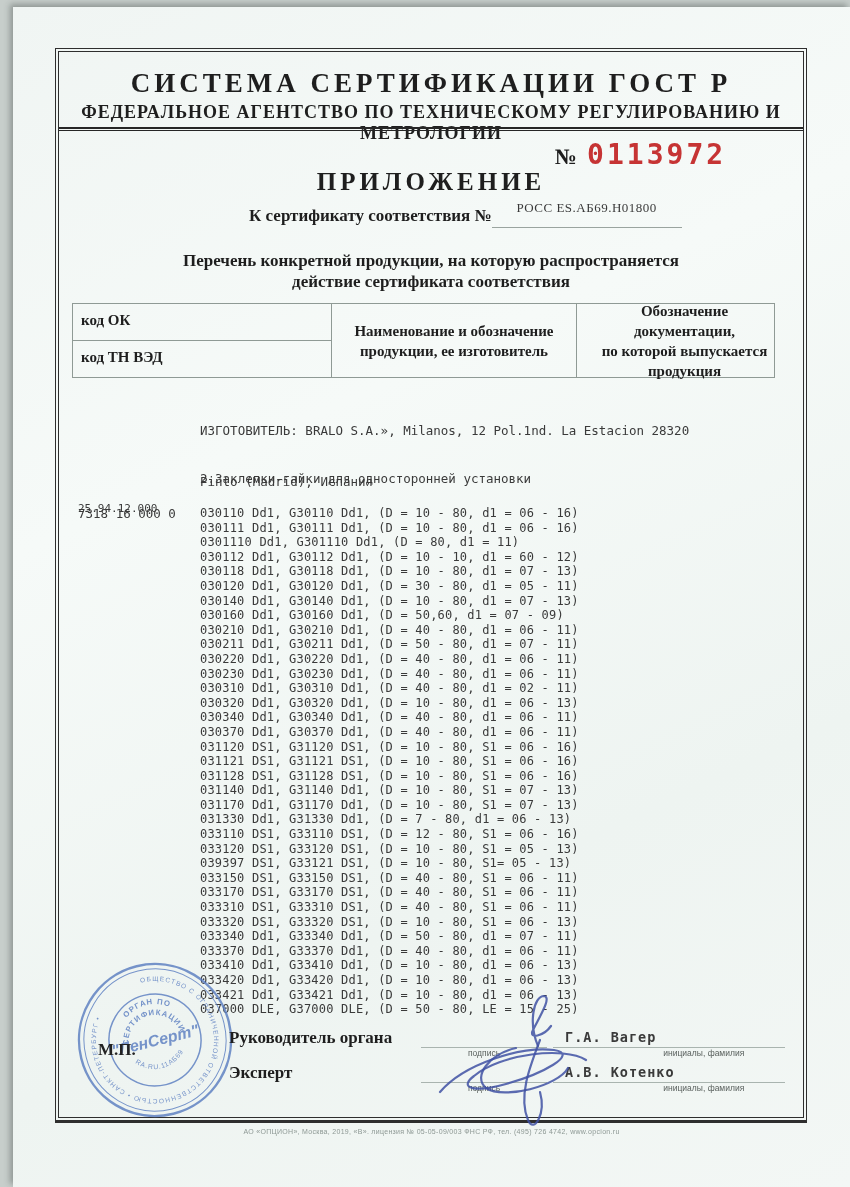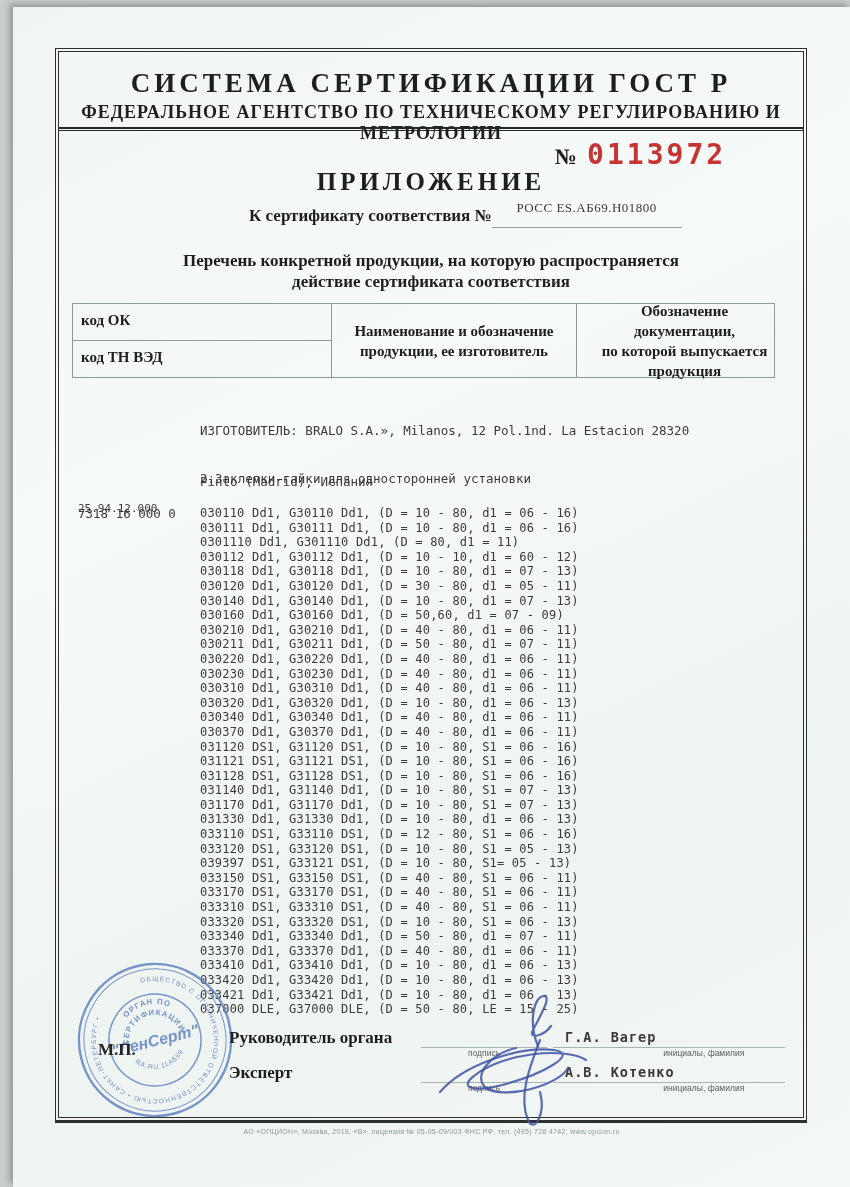--- a/index.html
+++ b/index.html
@@ -136,30 +136,30 @@
           <div class="mono line-item">0301110 Dd1, G301110 Dd1, (D = 80, d1 = 11)</div>
           <div class="mono line-item">030112 Dd1, G30112 Dd1, (D = 10 - 10, d1 = 60 - 12)</div>
           <div class="mono line-item">030118 Dd1, G30118 Dd1, (D = 10 - 80, d1 = 07 - 13)</div>
           <div class="mono line-item">030120 Dd1, G30120 Dd1, (D = 30 - 80, d1 = 05 - 11)</div>
           <div class="mono line-item">030140 Dd1, G30140 Dd1, (D = 10 - 80, d1 = 07 - 13)</div>
           <div class="mono line-item">030160 Dd1, G30160 Dd1, (D = 50,60, d1 = 07 - 09)</div>
           <div class="mono line-item">030210 Dd1, G30210 Dd1, (D = 40 - 80, d1 = 06 - 11)</div>
           <div class="mono line-item">030211 Dd1, G30211 Dd1, (D = 50 - 80, d1 = 07 - 11)</div>
           <div class="mono line-item">030220 Dd1, G30220 Dd1, (D = 40 - 80, d1 = 06 - 11)</div>
           <div class="mono line-item">030230 Dd1, G30230 Dd1, (D = 40 - 80, d1 = 06 - 11)</div>
-          <div class="mono line-item">030310 Dd1, G30310 Dd1, (D = 40 - 80, d1 = 06 - 11)</div>
+          <div class="mono line-item">030310 Dd1, G30310 Dd1, (D = 40 - 80, d1 = 02 - 11)</div>
           <div class="mono line-item">030320 Dd1, G30320 Dd1, (D = 10 - 80, d1 = 06 - 13)</div>
           <div class="mono line-item">030340 Dd1, G30340 Dd1, (D = 40 - 80, d1 = 06 - 11)</div>
           <div class="mono line-item">030370 Dd1, G30370 Dd1, (D = 40 - 80, d1 = 06 - 11)</div>
           <div class="mono line-item">031120 DS1, G31120 DS1, (D = 10 - 80, S1 = 06 - 16)</div>
           <div class="mono line-item">031121 DS1, G31121 DS1, (D = 10 - 80, S1 = 06 - 16)</div>
           <div class="mono line-item">031128 DS1, G31128 DS1, (D = 10 - 80, S1 = 06 - 16)</div>
           <div class="mono line-item">031140 Dd1, G31140 Dd1, (D = 10 - 80, S1 = 07 - 13)</div>
           <div class="mono line-item">031170 Dd1, G31170 Dd1, (D = 10 - 80, S1 = 07 - 13)</div>
-          <div class="mono line-item">031330 Dd1, G31330 Dd1, (D = 10 - 80, d1 = 06 - 13)</div>
+          <div class="mono line-item">031330 Dd1, G31330 Dd1, (D = 7 - 80, d1 = 06 - 13)</div>
           <div class="mono line-item">033110 DS1, G33110 DS1, (D = 12 - 80, S1 = 06 - 16)</div>
           <div class="mono line-item">033120 DS1, G33120 DS1, (D = 10 - 80, S1 = 05 - 13)</div>
           <div class="mono line-item">039397 DS1, G33121 DS1, (D = 10 - 80, S1= 05 - 13)</div>
           <div class="mono line-item">033150 DS1, G33150 DS1, (D = 40 - 80, S1 = 06 - 11)</div>
           <div class="mono line-item">033170 DS1, G33170 DS1, (D = 40 - 80, S1 = 06 - 11)</div>
           <div class="mono line-item">033310 DS1, G33310 DS1, (D = 40 - 80, S1 = 06 - 11)</div>
           <div class="mono line-item">033320 DS1, G33320 DS1, (D = 10 - 80, S1 = 06 - 13)</div>
           <div class="mono line-item">033340 Dd1, G33340 Dd1, (D = 50 - 80, d1 = 07 - 11)</div>
           <div class="mono line-item">033370 Dd1, G33370 Dd1, (D = 40 - 80, d1 = 06 - 11)</div>
           <div class="mono line-item">033410 Dd1, G33410 Dd1, (D = 10 - 80, d1 = 06 - 13)</div>

